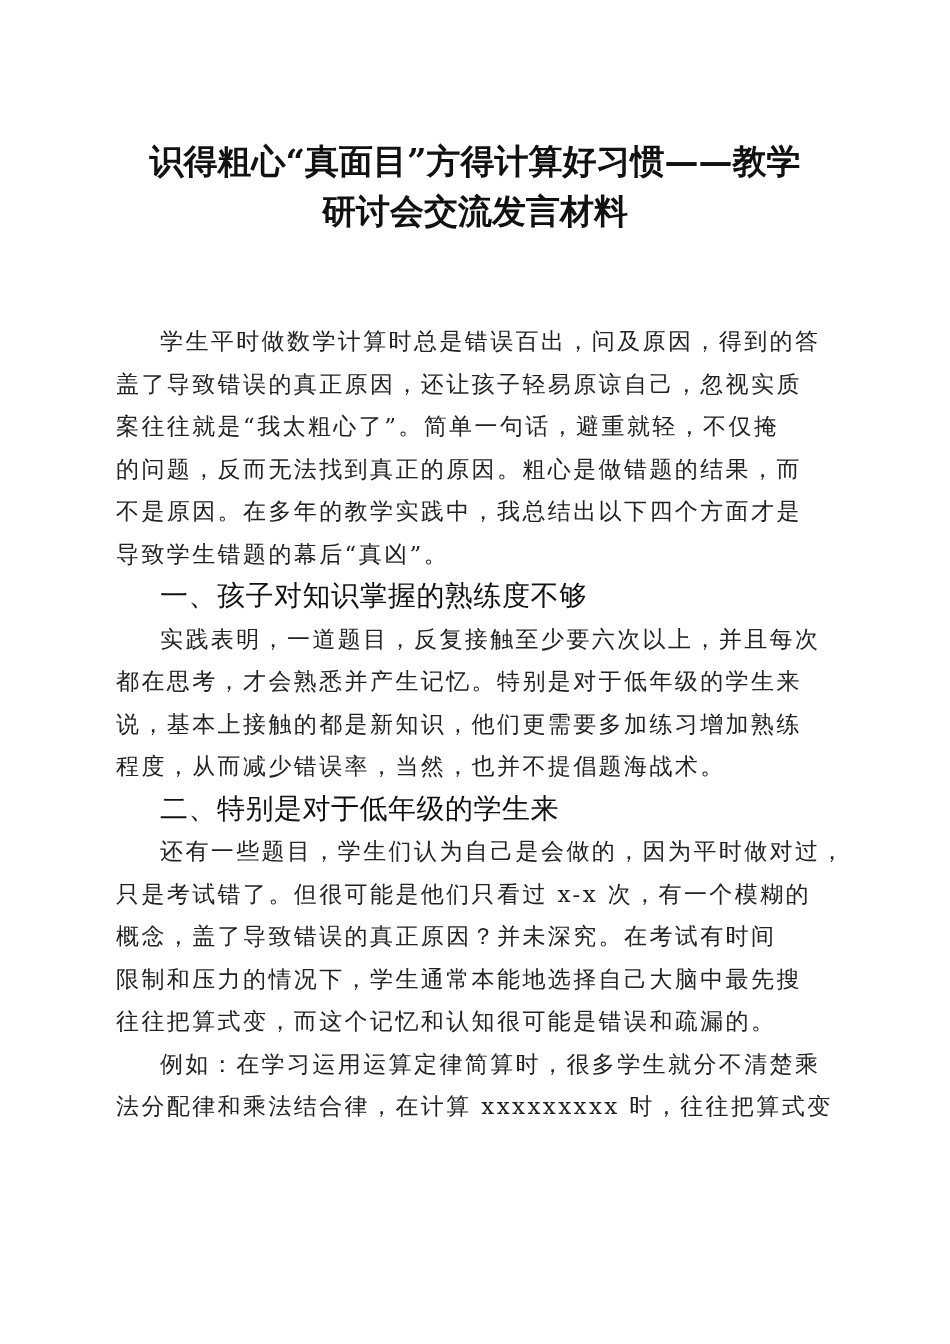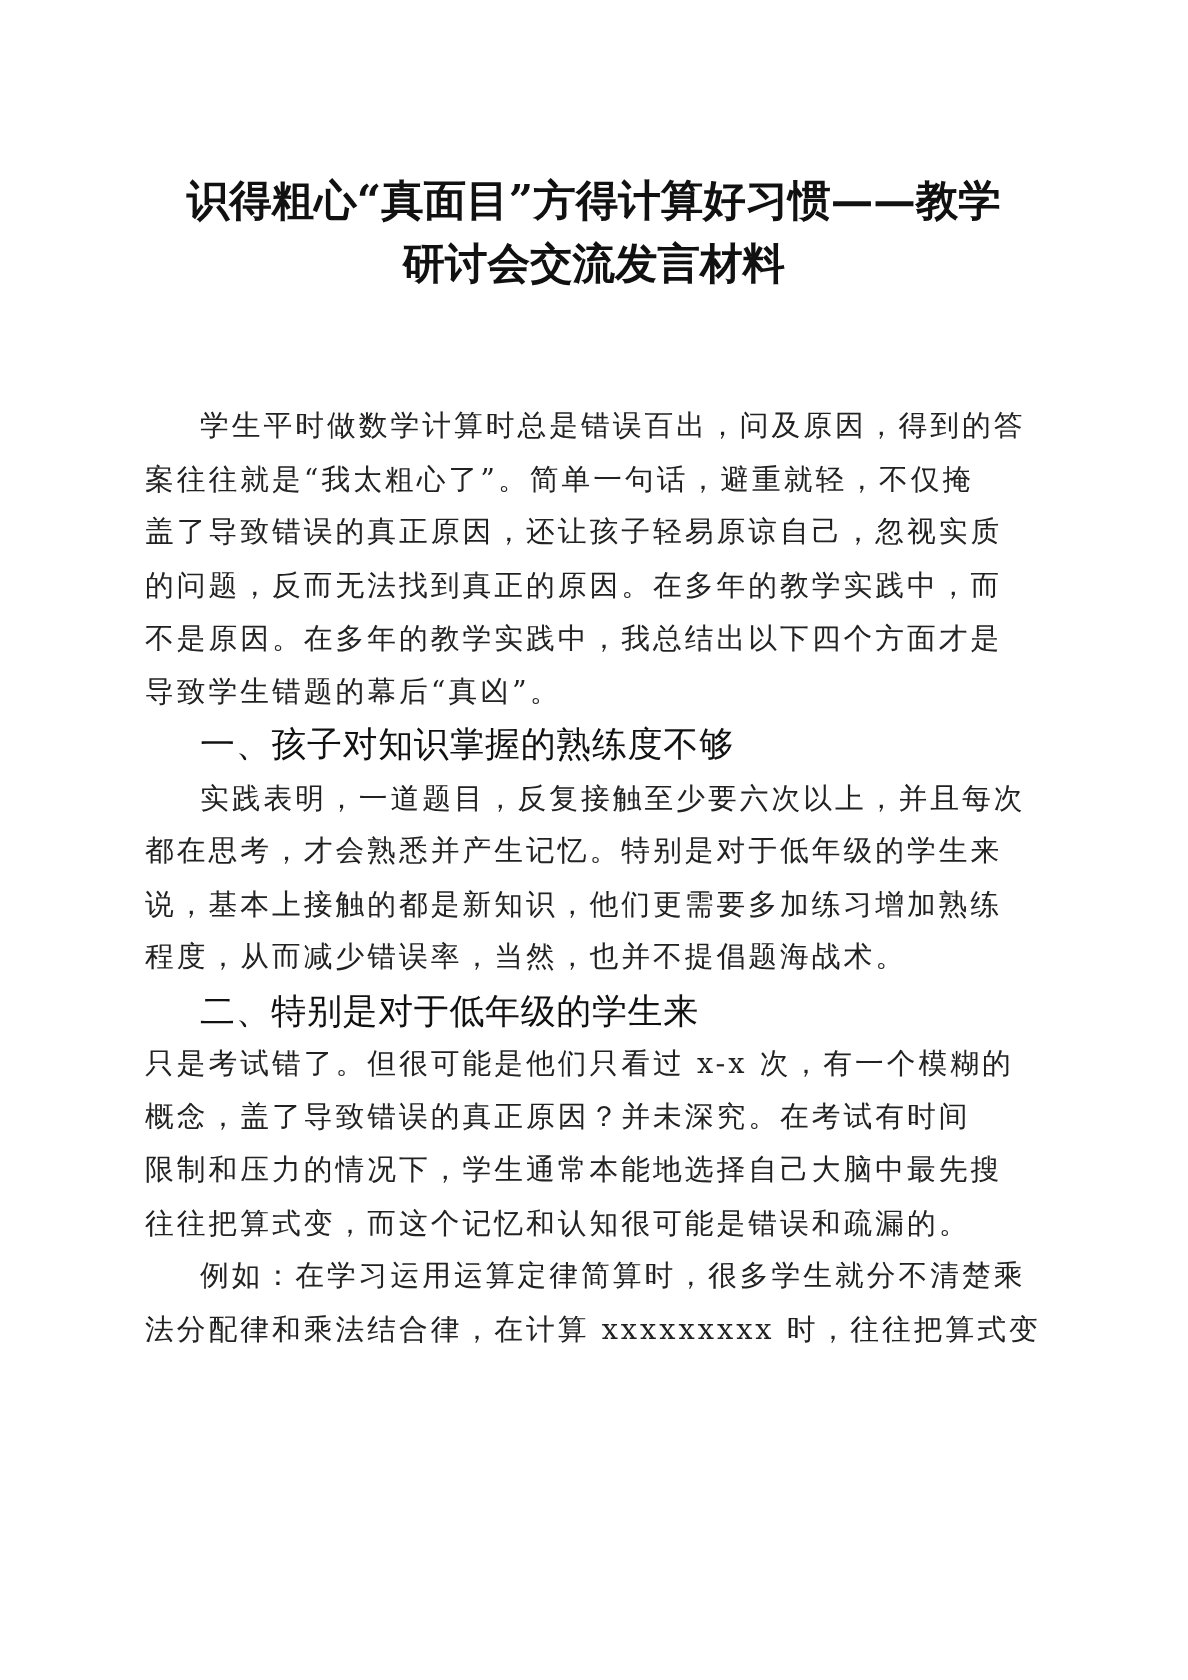--- a/index.html
+++ b/index.html
@@ -74,35 +74,36 @@
 
 <div class="page">
 
   <div class="title">
     <span class="tline">识得粗心“真面目”方得计算好习惯——教学</span>
     <span class="tline">研讨会交流发言材料</span>
   </div>
 
   <div class="body">
     <span class="line indent">学生平时做数学计算时总是错误百出，问及原因，得到的答</span>
+    <span class="line">盖了导致错误的真正原因，还让孩子轻易原谅自己，忽视实质</span>
     <span class="line">案往往就是“我太粗心了”。简单一句话，避重就轻，不仅掩</span>
-    <span class="line">盖了导致错误的真正原因，还让孩子轻易原谅自己，忽视实质</span>
-    <span class="line">的问题，反而无法找到真正的原因。在多年的教学实践中，而</span>
+    <span class="line">的问题，反而无法找到真正的原因。粗心是做错题的结果，而</span>
     <span class="line">不是原因。在多年的教学实践中，我总结出以下四个方面才是</span>
     <span class="line">导致学生错题的幕后“真凶”。</span>
 
     <span class="line heading">一、孩子对知识掌握的熟练度不够</span>
 
     <span class="line indent">实践表明，一道题目，反复接触至少要六次以上，并且每次</span>
     <span class="line">都在思考，才会熟悉并产生记忆。特别是对于低年级的学生来</span>
     <span class="line">说，基本上接触的都是新知识，他们更需要多加练习增加熟练</span>
     <span class="line">程度，从而减少错误率，当然，也并不提倡题海战术。</span>
 
     <span class="line heading">二、特别是对于低年级的学生来</span>
 
+    <span class="line indent">还有一些题目，学生们认为自己是会做的，因为平时做对过，</span>
     <span class="line">只是考试错了。但很可能是他们只看过 x-x 次，有一个模糊的</span>
     <span class="line">概念，盖了导致错误的真正原因？并未深究。在考试有时间</span>
     <span class="line">限制和压力的情况下，学生通常本能地选择自己大脑中最先搜</span>
     <span class="line">往往把算式变，而这个记忆和认知很可能是错误和疏漏的。</span>
 
     <span class="line indent">例如：在学习运用运算定律简算时，很多学生就分不清楚乘</span>
     <span class="line">法分配律和乘法结合律，在计算 xxxxxxxxx 时，往往把算式变</span>
   </div>
 
 </div>

